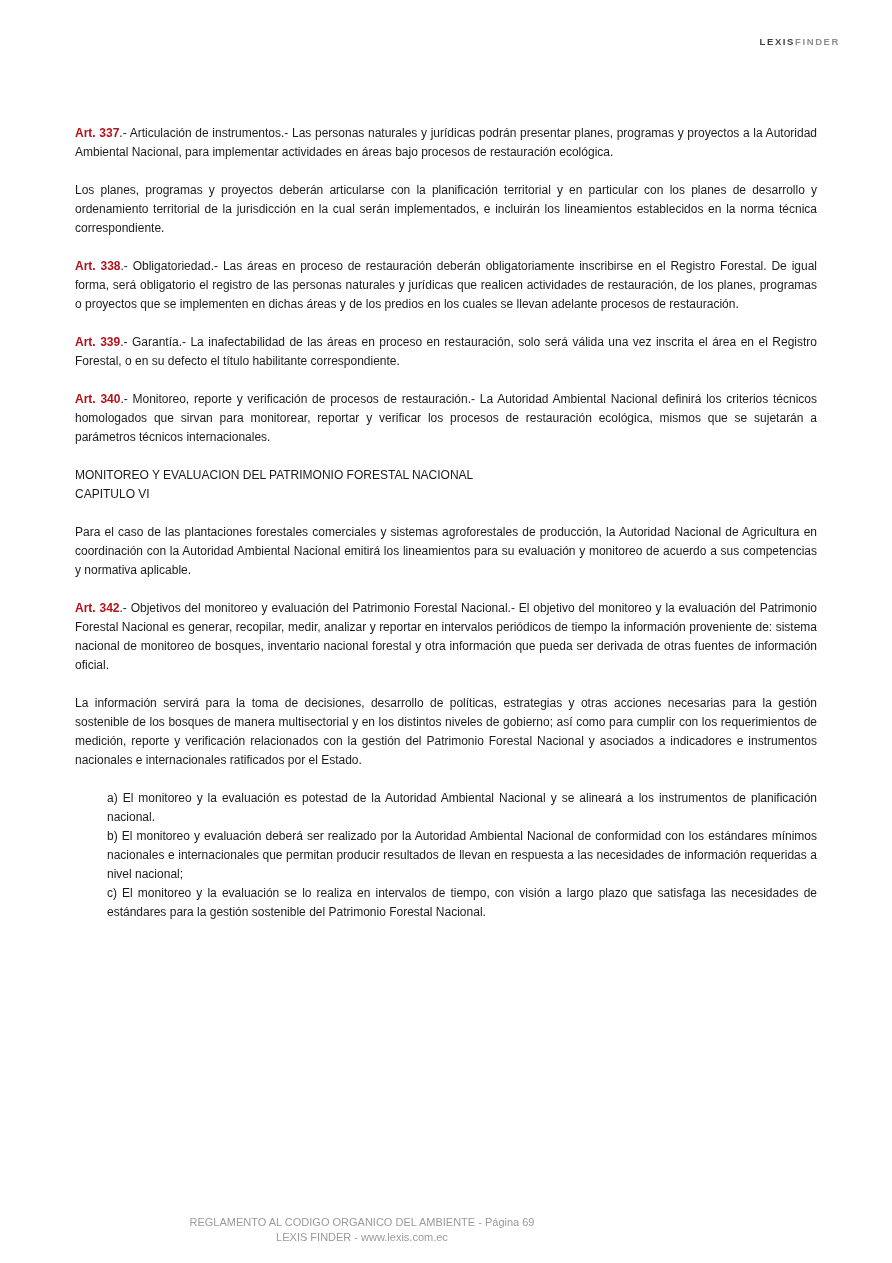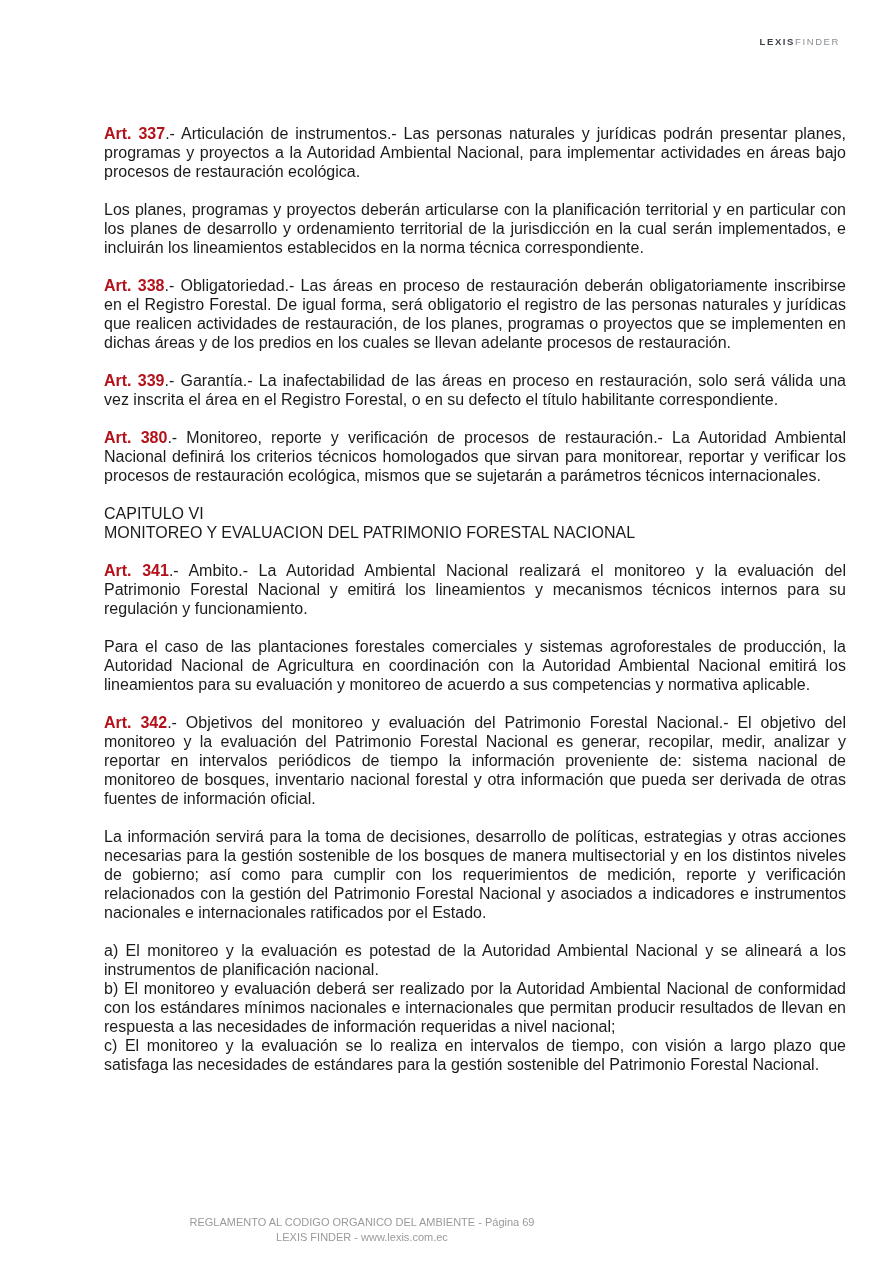--- a/index.html
+++ b/index.html
@@ -2,28 +2,28 @@
 <html><head>
 <meta charset="utf-8">
 <style>
   html, body { margin: 0; padding: 0; background: #ffffff; }
   body { width: 892px; height: 1263px; position: relative; overflow: hidden; }
   .brand {
     position: absolute; top: 36px; right: 52px;
     font-family: "Liberation Sans", sans-serif; font-size: 9.5px; letter-spacing: 1.6px;
   }
   .brand .b1 { color: #3a3f47; font-weight: bold; padding-left: 28px; }
-  .brand .b2 { color: #8a8f96; font-weight: normal; }
+  .brand .b2 { color: #8a8f96; font-weight: bold; }
   .content {
-    position: absolute; left: 104px; top: 124px; width: 742px;
-    font-family: "Liberation Sans", sans-serif; font-size: 16px; line-height: 19px;
+    position: absolute; left: 75px; top: 124px; width: 742px;
+    font-family: "Liberation Sans", sans-serif; font-size: 12px; line-height: 19px;
     color: #1b1b1b; text-align: justify;
   }
   .content p { margin: 0 0 19px 0; }
-  .content p.tight { margin-bottom: 0; }
+  .content p.tight { margin-bottom: 0; margin-left: 32px; }
   .art { color: #b4121b; font-weight: bold; }
   .chapter { margin: 0 0 19px 0; text-align: left; }
   .footer {
     position: absolute; top: 1215px; left: 0; width: 724px; text-align: center;
     font-family: "Liberation Sans", sans-serif; font-size: 11px; line-height: 15px; color: #9a9a9a;
   }
 </style>
 </head>
 <body>
 
@@ -31,28 +31,27 @@
 
 <div class="content">
 
   <p><span class="art">Art. 337</span><span>.- Articulación de instrumentos.- Las personas naturales y jurídicas podrán presentar planes, programas y proyectos a la Autoridad Ambiental Nacional, para implementar actividades en áreas bajo procesos de restauración ecológica.</span></p>
   <p>Los planes, programas y proyectos deberán articularse con la planificación territorial y en particular con los planes de desarrollo y ordenamiento territorial de la jurisdicción en la cual serán implementados, e incluirán los lineamientos establecidos en la norma técnica correspondiente.</p>
 
   <p><span class="art">Art. 338</span><span>.- Obligatoriedad.- Las áreas en proceso de restauración deberán obligatoriamente inscribirse en el Registro Forestal. De igual forma, será obligatorio el registro de las personas naturales y jurídicas que realicen actividades de restauración, de los planes, programas o proyectos que se implementen en dichas áreas y de los predios en los cuales se llevan adelante procesos de restauración.</span></p>
 
   <p><span class="art">Art. 339</span><span>.- Garantía.- La inafectabilidad de las áreas en proceso en restauración, solo será válida una vez inscrita el área en el Registro Forestal, o en su defecto el título habilitante correspondiente.</span></p>
 
-  <p><span class="art">Art. 380</span><span>.- Monitoreo, reporte y verificación de procesos de restauración.- La Autoridad Ambiental Nacional definirá los criterios técnicos homologados que sirvan para monitorear, reportar y verificar los procesos de restauración ecológica, mismos que se sujetarán a parámetros técnicos internacionales.</span></p>
+  <p><span class="art">Art. 340</span><span>.- Monitoreo, reporte y verificación de procesos de restauración.- La Autoridad Ambiental Nacional definirá los criterios técnicos homologados que sirvan para monitorear, reportar y verificar los procesos de restauración ecológica, mismos que se sujetarán a parámetros técnicos internacionales.</span></p>
 
   <div class="chapter">
+    <div>MONITOREO Y EVALUACION DEL PATRIMONIO FORESTAL NACIONAL</div>
     <div>CAPITULO VI</div>
-    <div>MONITOREO Y EVALUACION DEL PATRIMONIO FORESTAL NACIONAL</div>
   </div>
 
-  <p><span class="art">Art. 341</span><span>.- Ambito.- La Autoridad Ambiental Nacional realizará el monitoreo y la evaluación del Patrimonio Forestal Nacional y emitirá los lineamientos y mecanismos técnicos internos para su regulación y funcionamiento.</span></p>
   <p>Para el caso de las plantaciones forestales comerciales y sistemas agroforestales de producción, la Autoridad Nacional de Agricultura en coordinación con la Autoridad Ambiental Nacional emitirá los lineamientos para su evaluación y monitoreo de acuerdo a sus competencias y normativa aplicable.</p>
 
   <p><span class="art">Art. 342</span><span>.- Objetivos del monitoreo y evaluación del Patrimonio Forestal Nacional.- El objetivo del monitoreo y la evaluación del Patrimonio Forestal Nacional es generar, recopilar, medir, analizar y reportar en intervalos periódicos de tiempo la información proveniente de: sistema nacional de monitoreo de bosques, inventario nacional forestal y otra información que pueda ser derivada de otras fuentes de información oficial.</span></p>
   <p>La información servirá para la toma de decisiones, desarrollo de políticas, estrategias y otras acciones necesarias para la gestión sostenible de los bosques de manera multisectorial y en los distintos niveles de gobierno; así como para cumplir con los requerimientos de medición, reporte y verificación relacionados con la gestión del Patrimonio Forestal Nacional y asociados a indicadores e instrumentos nacionales e internacionales ratificados por el Estado.</p>
 
   <p class="tight">a) El monitoreo y la evaluación es potestad de la Autoridad Ambiental Nacional y se alineará a los instrumentos de planificación nacional.</p>
   <p class="tight">b) El monitoreo y evaluación deberá ser realizado por la Autoridad Ambiental Nacional de conformidad con los estándares mínimos nacionales e internacionales que permitan producir resultados de llevan en respuesta a las necesidades de información requeridas a nivel nacional;</p>
   <p class="tight">c) El monitoreo y la evaluación se lo realiza en intervalos de tiempo, con visión a largo plazo que satisfaga las necesidades de estándares para la gestión sostenible del Patrimonio Forestal Nacional.</p>
 </div>
 

